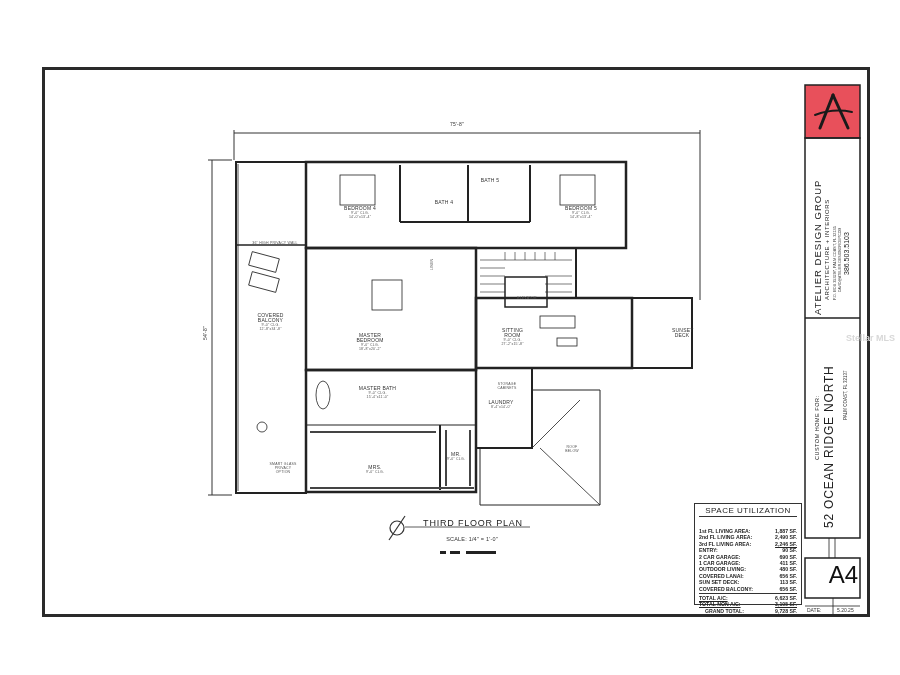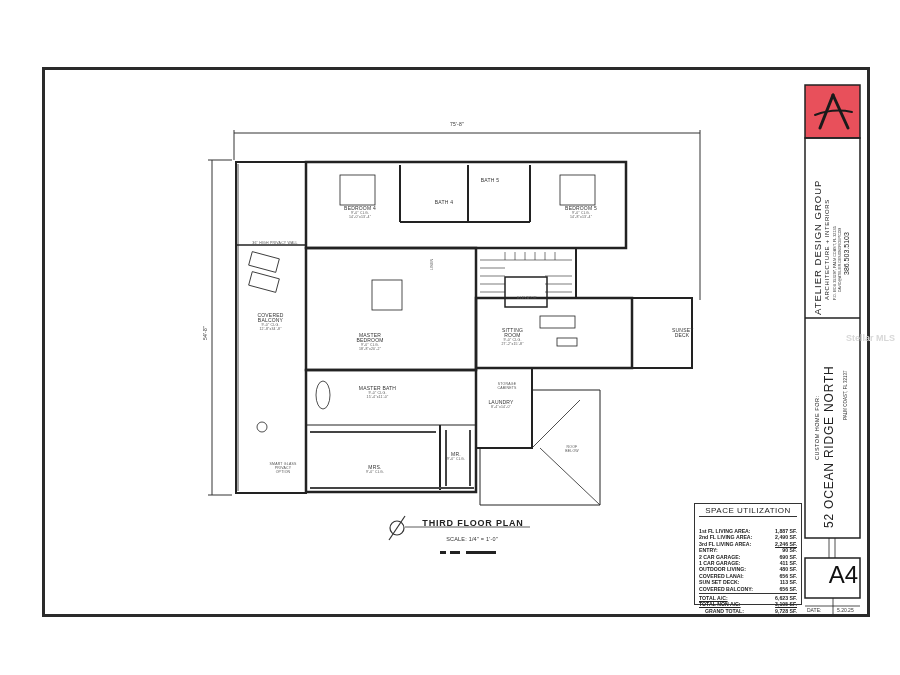--- a/index.html
+++ b/index.html
@@ -180,21 +180,21 @@
 <div class="lbl" style="left:360px;top:465px;width:30px;">
   <div>MRS.</div>
   <div class="lbl-sm">9'-0" CLG.</div>
 </div>
 <div class="lbl" style="left:444px;top:452px;width:24px;">
   <div>MR.</div>
   <div class="lbl-sm">9'-0" CLG.</div>
 </div>
 <div class="lbl lbl-sm" style="left:560px;top:445px;width:24px;">ROOF BELOW</div>
 
-<div class="lbl" style="left:418px;top:519px;width:110px;font-size:9px;line-height:9px;letter-spacing:0.8px;color:#222;font-weight:bold;">THIRD FLOOR PLAN</div>
+<div class="lbl" style="left:418px;top:519px;width:110px;font-size:9px;line-height:9px;letter-spacing:0.8px;color:#222;">THIRD FLOOR PLAN</div>
 <div class="lbl" style="left:432px;top:537px;width:80px;font-size:5.5px;">SCALE: 1/4" = 1'-0"</div>
 
 <div class="vert tb-text" style="left:812px;top:315px;font-size:9.5px;letter-spacing:1px;color:#222;">ATELIER DESIGN GROUP</div>
 <div class="vert tb-text" style="left:824px;top:300px;font-size:6px;letter-spacing:0.6px;color:#222;">ARCHITECTURE + INTERIORS</div>
 <div class="vert tb-text" style="left:833px;top:300px;font-size:3.8px;color:#333;">P.O. BOX 353297, PALM COAST, FL 32135</div>
 <div class="vert tb-text" style="left:838px;top:292px;font-size:3.5px;color:#333;">DAVID@ATELIER-DESIGNGROUP.COM</div>
 <div class="vert tb-text" style="left:843px;top:275px;font-size:7px;color:#222;">386.503.5103</div>
 
 <div class="vert tb-text" style="left:814px;top:460px;font-size:5.5px;letter-spacing:0.5px;color:#222;">CUSTOM HOME FOR:</div>
 <div class="vert tb-text" style="left:822px;top:528px;font-size:12px;letter-spacing:0.8px;color:#222;">52 OCEAN RIDGE NORTH</div>

